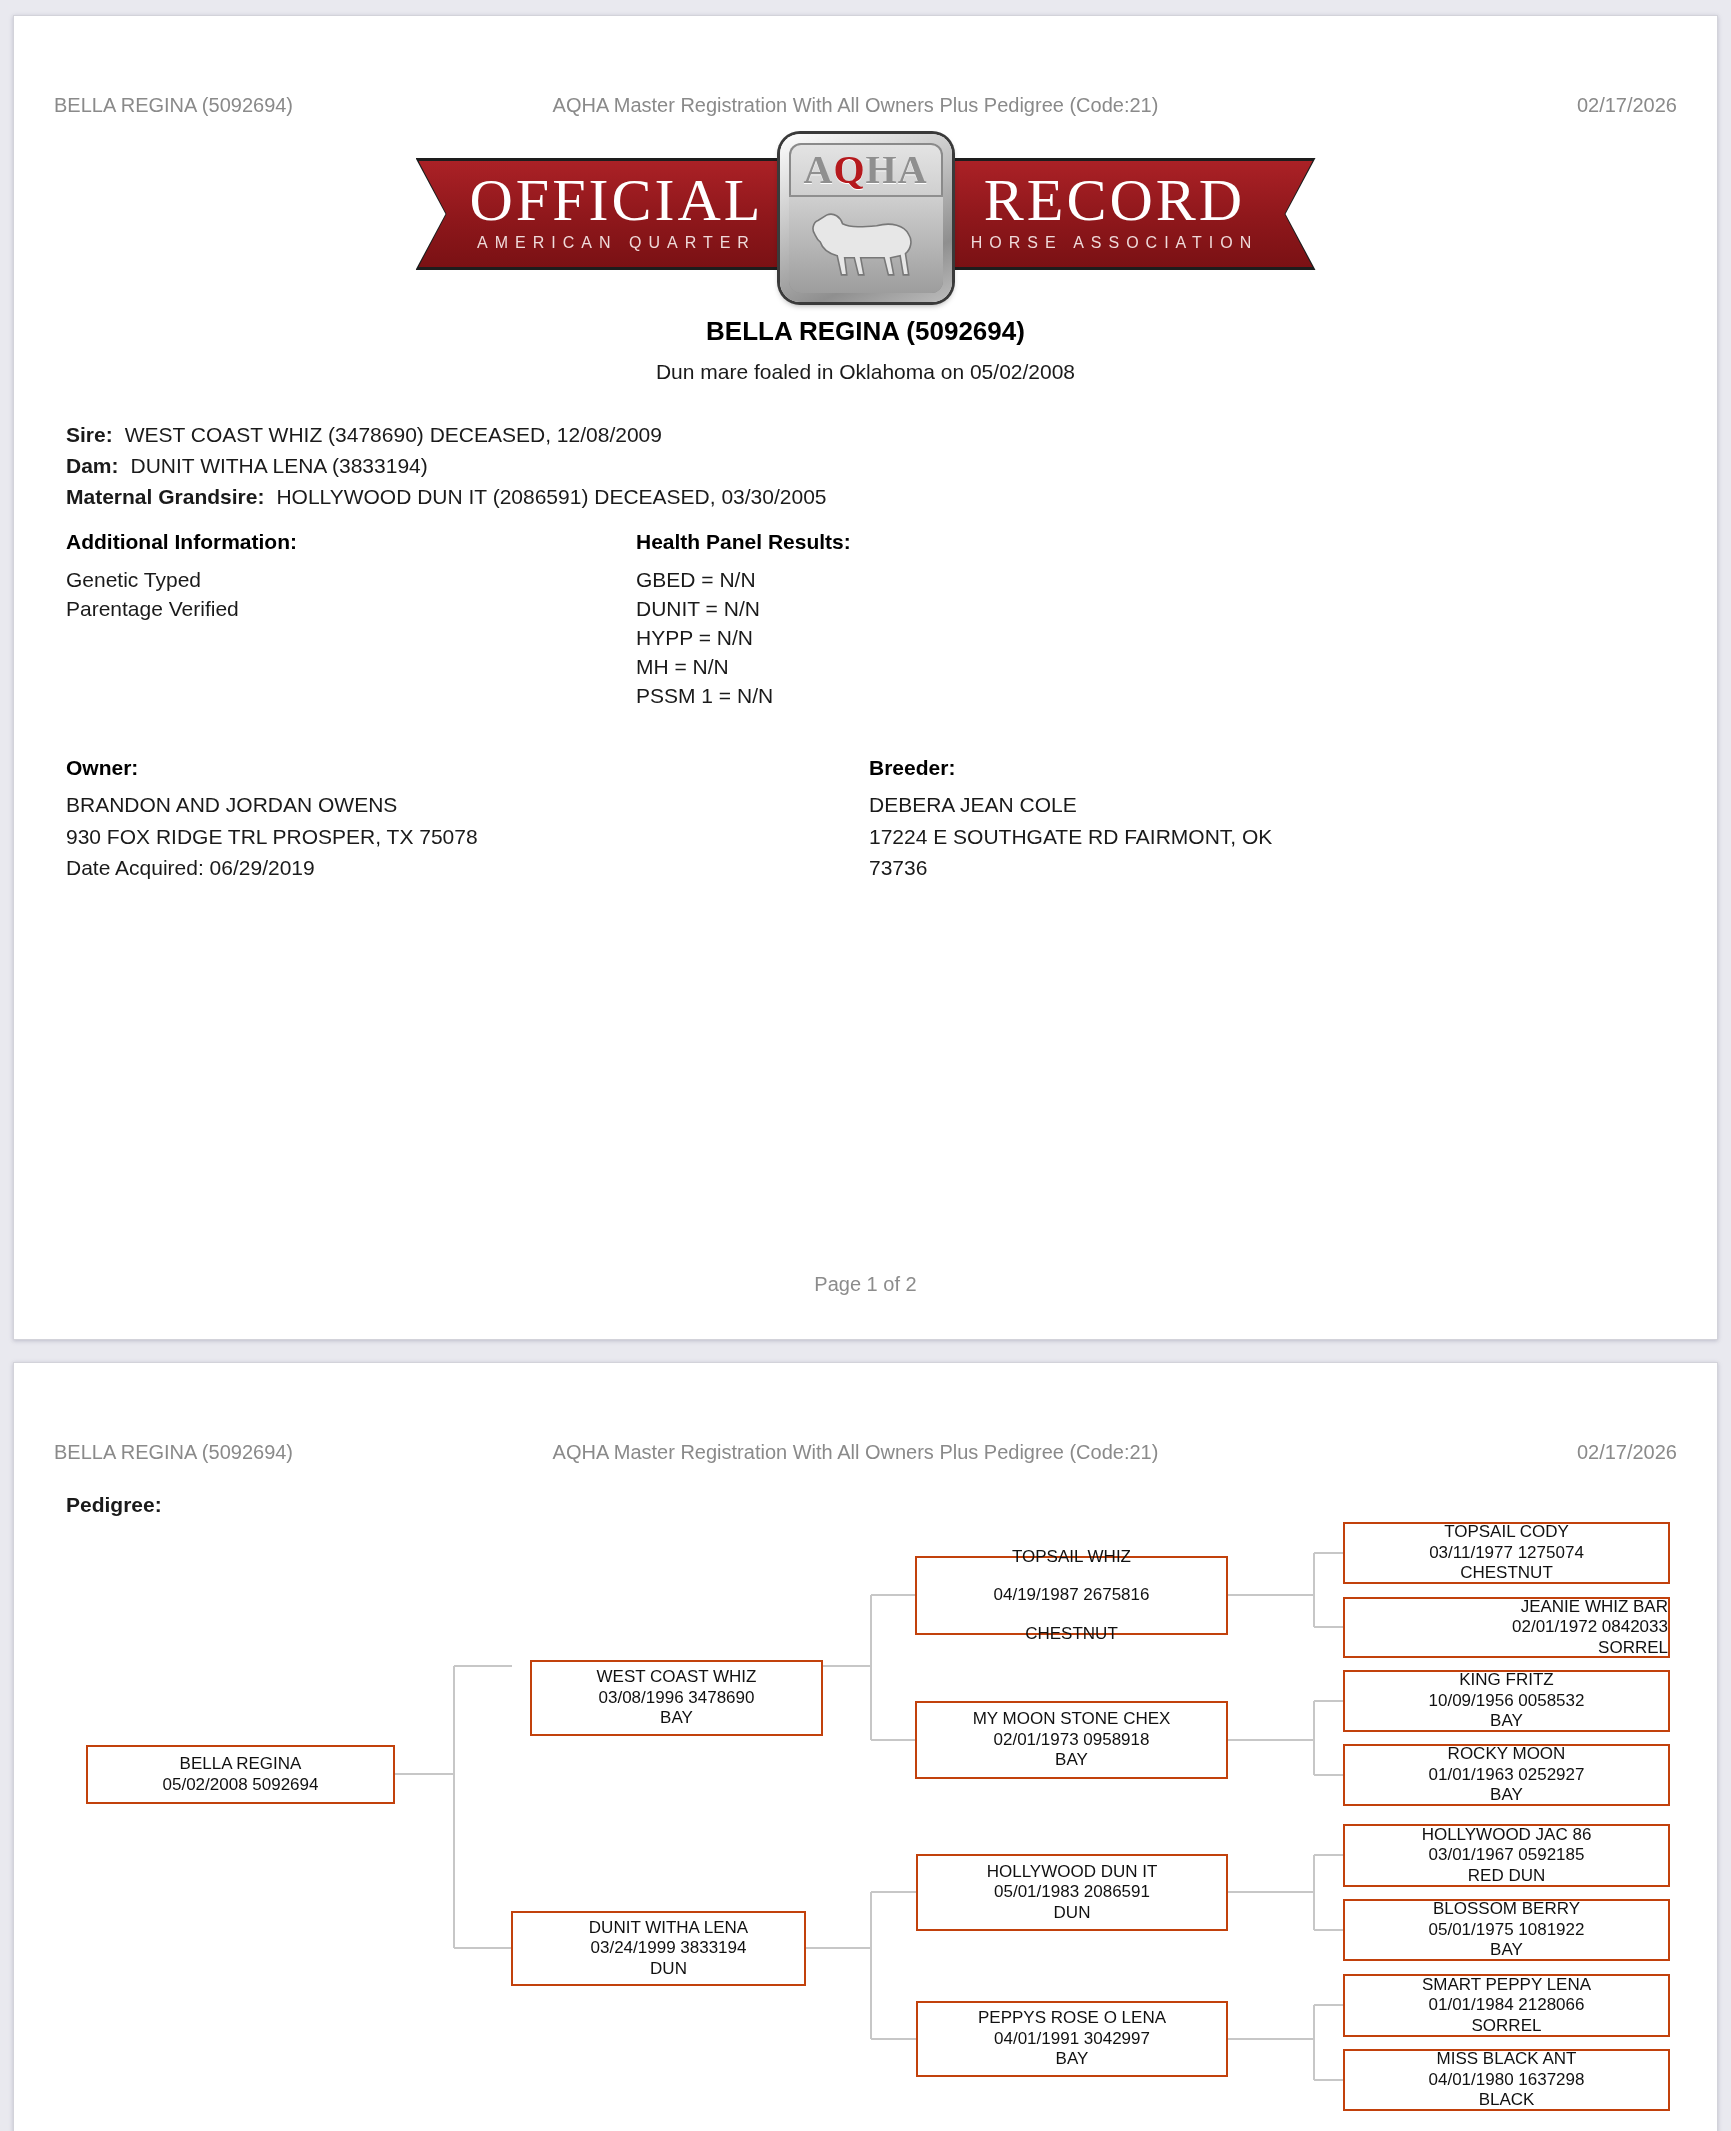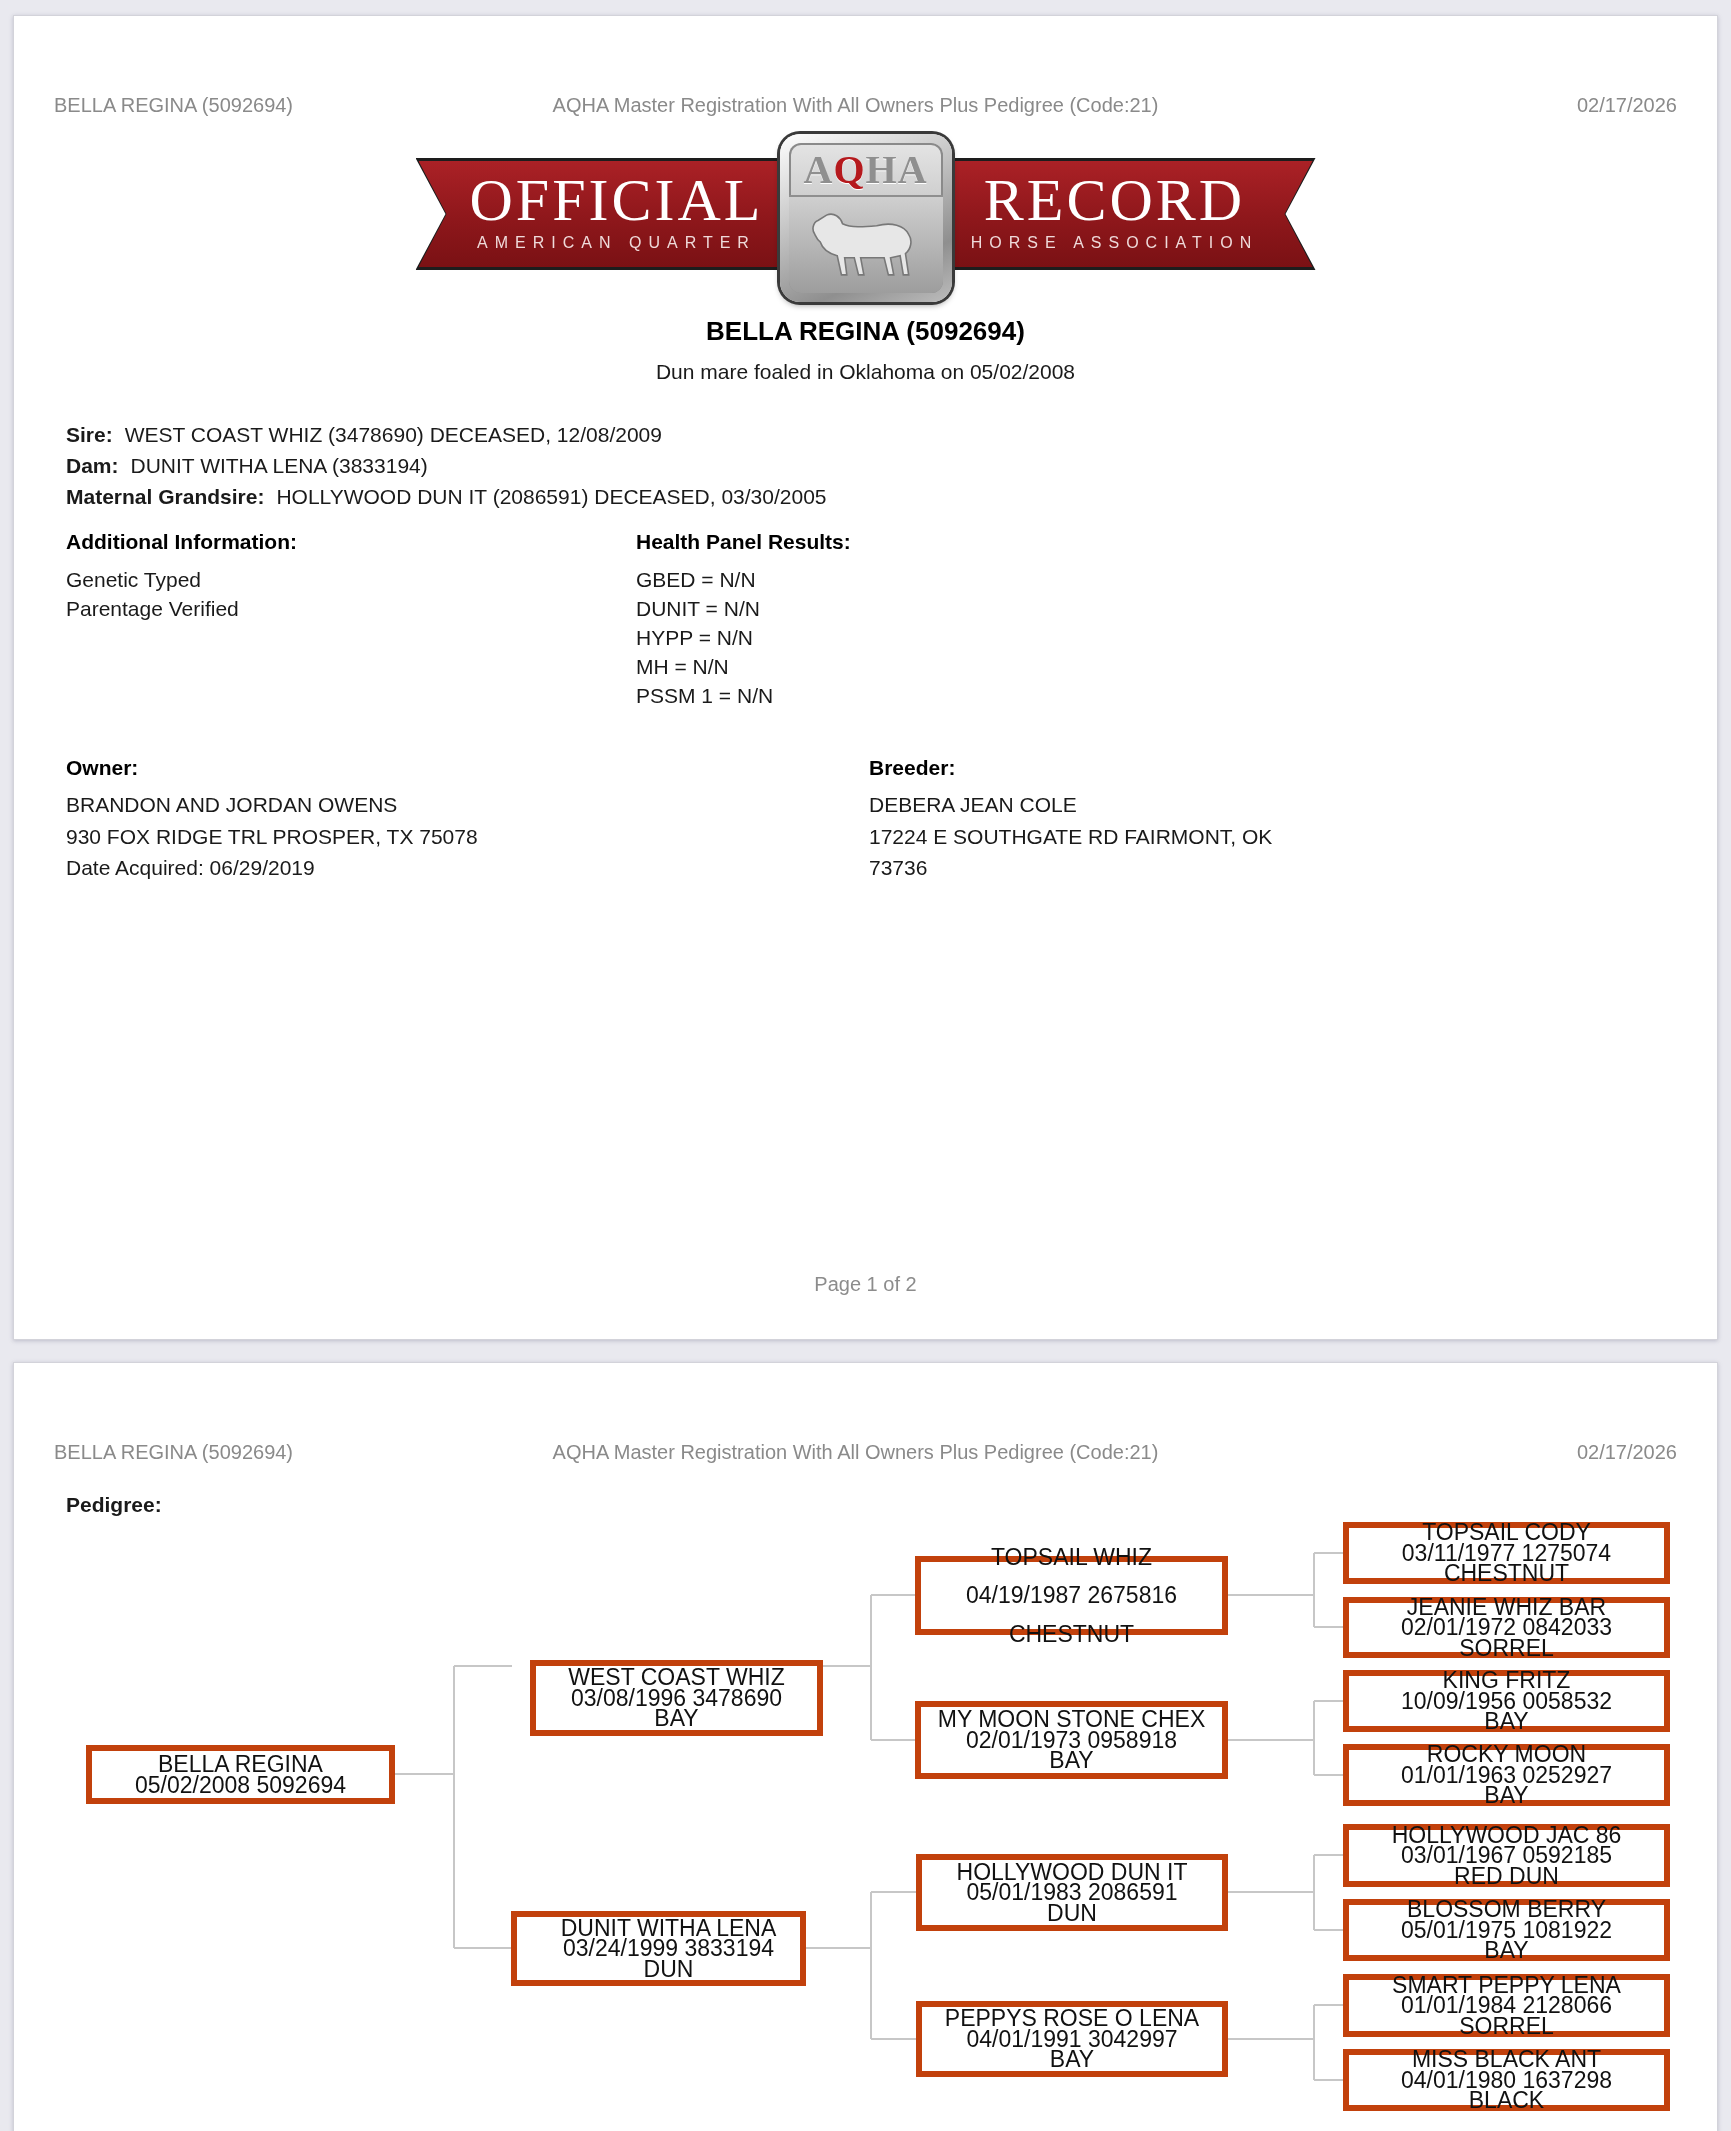--- a/index.html
+++ b/index.html
@@ -67,23 +67,23 @@
   .plain-lines{position:absolute;font-size:21px;line-height:29px;}
   .plain-lines.lh31 div{line-height:31.5px;}
 
   .page-footer{position:absolute;top:1257px;left:0;width:100%;text-align:center;
     font-size:20px;color:#8c8c8c;}
 
   
   .pedigree-heading{position:absolute;top:130px;left:52px;font-size:21px;font-weight:bold;}
   .pedigree-chart{position:absolute;top:0;left:0;width:1705px;height:780px;}
   .pedigree-chart svg{position:absolute;top:0;left:0;}
-  .pbox{position:absolute;background:#fff;border:6px solid #c2410c;box-sizing:border-box;
+  .pbox{position:absolute;background:#fff;border:2px solid #c2410c;box-sizing:border-box;
     display:flex;flex-direction:column;align-items:center;justify-content:center;
-    text-align:center;font-size:23px;line-height:20.5px;color:#111;}
+    text-align:center;font-size:17px;line-height:20.5px;color:#111;}
 </style>
 </head>
 <body>
 
 <div class="page" id="page-1">
 
   <div class="doc-header">
     <span class="h-left">BELLA REGINA (5092694)</span>
     <span class="h-center">AQHA Master Registration With All Owners Plus Pedigree (Code:21)</span>
     <span class="h-right">02/17/2026</span>
@@ -227,21 +227,21 @@
       <div>04/01/1991 3042997</div>
       <div>BAY</div>
     </div>
 
     <div class="pbox" style="left:1329px;top:159px;width:327px;height:62px;">
       <div>TOPSAIL CODY</div>
       <div>03/11/1977 1275074</div>
       <div>CHESTNUT</div>
     </div>
 
-    <div class="pbox" style="left:1329px;top:234px;width:327px;height:61px;">
+    <div class="pbox" style="left:1329px;top:234px;width:327px;height:61px;align-items:flex-end;">
       <div>JEANIE WHIZ BAR</div>
       <div>02/01/1972 0842033</div>
       <div>SORREL</div>
     </div>
 
     <div class="pbox" style="left:1329px;top:307px;width:327px;height:62px;">
       <div>KING FRITZ</div>
       <div>10/09/1956 0058532</div>
       <div>BAY</div>
     </div>

